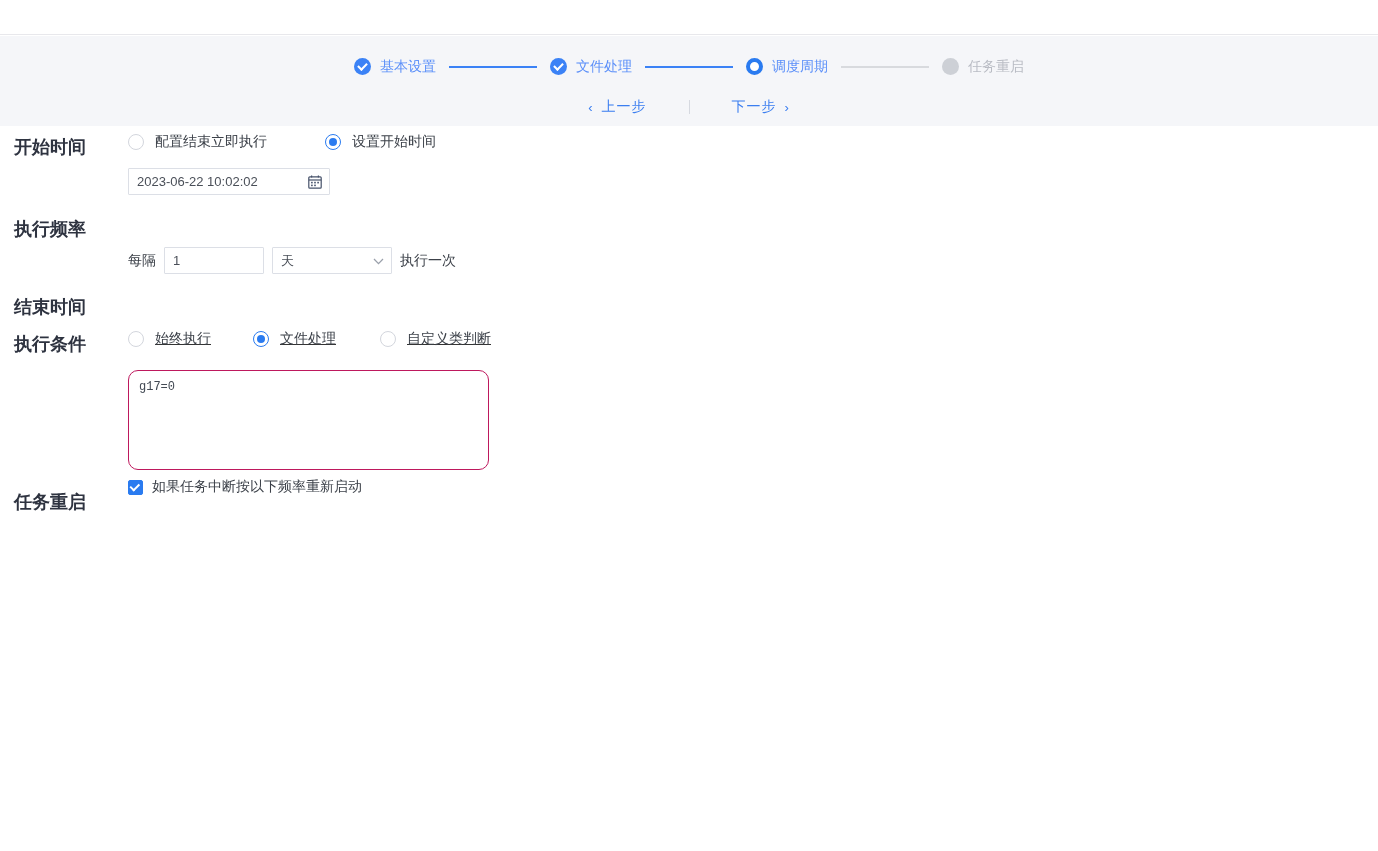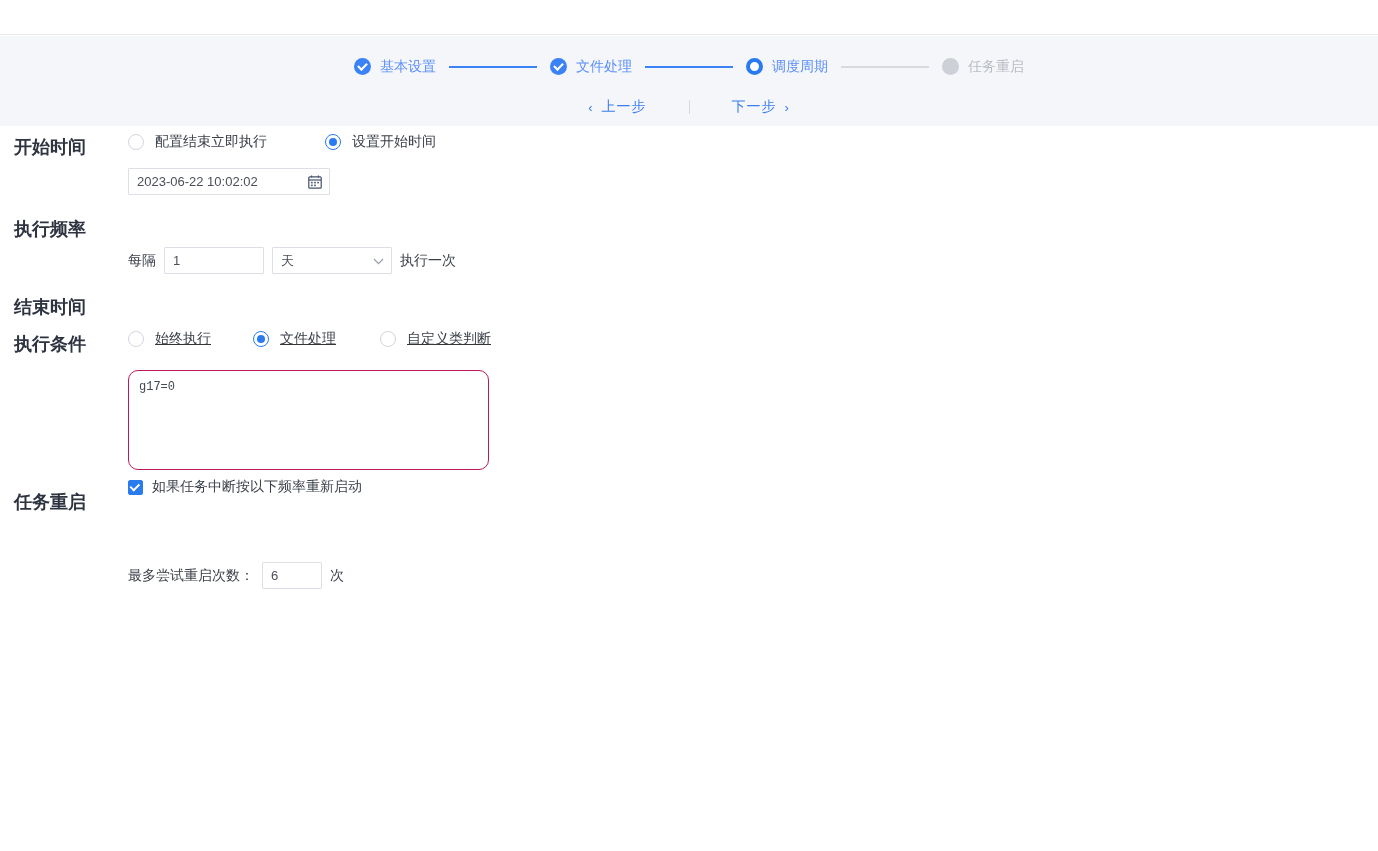--- a/index.html
+++ b/index.html
@@ -297,20 +297,15 @@
     <div class="flabel" style="top:364px;">任务重启</div>
 
     <div class="fbody" style="top:351px;">
       <span class="cbx-item">
         <span class="cbx"></span>
         <span class="cbx-text">如果任务中断按以下频率重新启动</span>
       </span>
     </div>
 
 
-    <div class="fbody" style="top:436px; display:flex; align-items:center; gap:8px;">
-      <span class="inline-text">最多尝试重启次数：</span>
-      <input class="txtinput" type="text" style="width: 60px;" value="6">
-      <span class="inline-text">次</span>
-    </div>
 
   </div>
 </div>
 
 </body></html>

